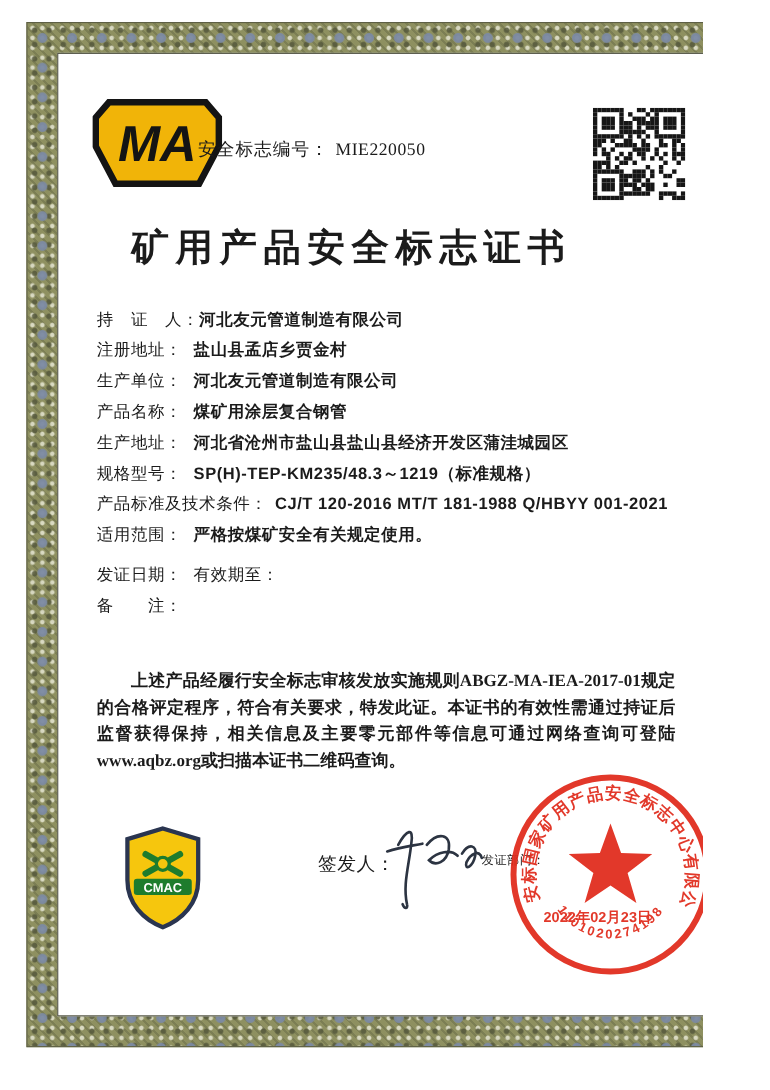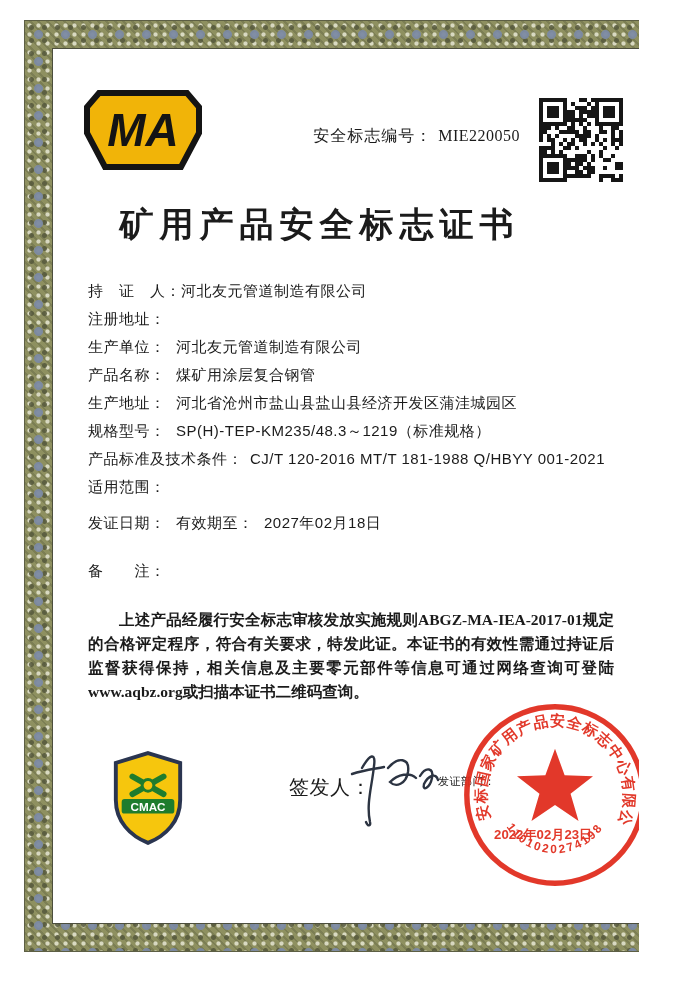--- a/index.html
+++ b/index.html
@@ -28,50 +28,50 @@
     border:1px solid #5d5f44;
     box-sizing:border-box;
   }
   .frame-inner{
     position:absolute;left:27px;top:27px;right:27px;bottom:27px;
     background:#fff;border:1px solid #4c4e3d;
   }
   
   .ma-logo{position:absolute;left:84px;top:88px;width:118px;height:84px;}
   .cert-line{
-    position:absolute;left:180px;top:126px;width:340px;text-align:right;
+    position:absolute;left:180px;top:126px;width:340px;text-align:left;
     font-size:16px;letter-spacing:1px;
   }
   .cert-line .no{font-family:"Liberation Serif",serif;letter-spacing:.5px;padding-left:6px;}
   .qr{position:absolute;left:539px;top:98px;width:84px;height:84px;}
   .title{
     position:absolute;left:0;top:202px;width:100%;text-align:center;
     font-family:Liberation Mono, monospace;font-weight:900;font-size:34px;
     letter-spacing:6px;
   }
   
   .fields{position:absolute;left:88px;top:281px;width:528px;font-size:15px;}
   .row{display:flex;align-items:flex-end;margin-bottom:8px;line-height:20px;}
   .row .lab{flex:0 0 88px;letter-spacing:.5px;white-space:nowrap;}
-  .row .val{font-weight:400;letter-spacing:.5px;}
+  .row .val{font-weight:700;letter-spacing:.5px;}
   .row.tech .lab{flex:0 0 162px;}
   .row.scope .val{font-family:"Liberation Serif",serif;font-weight:600;}
   .row.dates{margin-top:16px;}
   .row.dates .val{flex:0 0 174px;}
   .row.dates .lab2{flex:0 0 88px;white-space:nowrap;letter-spacing:.5px;}
-  .row.remark{margin-top:28px;}
+  .row.remark{margin-top:8px;}
   
   .statement{
     position:absolute;left:88px;top:608px;width:526px;
     font-family:"Liberation Serif",serif;font-weight:700;font-size:15.5px;
     line-height:24px;text-align:justify;text-indent:2em;margin:0;
   }
   
   .cmac{position:absolute;left:109px;top:750px;width:78px;height:96px;}
-  .sign-label{position:absolute;left:289px;top:774px;font-size:20px;letter-spacing:.5px;}
+  .sign-label{position:absolute;left:289px;top:774px;font-size:17px;letter-spacing:.5px;}
   .signature{position:absolute;left:344px;top:742px;width:96px;height:88px;}
   .dept-label{position:absolute;left:438px;top:774px;font-size:11px;letter-spacing:.5px;}
   .seal{position:absolute;left:455px;top:695px;width:200px;height:200px;opacity:.93;}
   .seal text{font-family:"Liberation Sans",sans-serif;}
 </style>
 </head>
 <body>
 
 <div class="page">
 
@@ -337,20 +337,21 @@
 
   <div class="title">矿用产品安全标志证书</div>
 
   <div class="fields">
     <div class="row">
       <span class="lab">持　证　人：</span>
       <span class="val">河北友元管道制造有限公司</span>
     </div>
     <div class="row">
       <span class="lab">注册地址：</span>
+      <span class="val">盐山县孟店乡贾金村</span>
     </div>
     <div class="row">
       <span class="lab">生产单位：</span>
       <span class="val">河北友元管道制造有限公司</span>
     </div>
     <div class="row">
       <span class="lab">产品名称：</span>
       <span class="val">煤矿用涂层复合钢管</span>
     </div>
     <div class="row">
@@ -360,25 +361,25 @@
     <div class="row">
       <span class="lab">规格型号：</span>
       <span class="val">SP(H)-TEP-KM235/48.3～1219（标准规格）</span>
     </div>
     <div class="row tech">
       <span class="lab">产品标准及技术条件：</span>
       <span class="val">CJ/T 120-2016 MT/T 181-1988 Q/HBYY 001-2021</span>
     </div>
     <div class="row scope">
       <span class="lab">适用范围：</span>
+      <span class="val">严格按煤矿安全有关规定使用。</span>
     </div>
     <div class="row dates">
       <span class="lab">发证日期：</span>
       <span class="lab2">有效期至：</span>
-      <span class="val">2027年02月18日</span>
     </div>
     <div class="row remark">
       <span class="lab">备　　注：</span>
       <span class="val"></span>
     </div>
   </div>
 
   <p class="statement">上述产品经履行安全标志审核发放实施规则ABGZ-MA-IEA-2017-01规定的合格评定程序，符合有关要求，特发此证。本证书的有效性需通过持证后监督获得保持，相关信息及主要零元部件等信息可通过网络查询可登陆www.aqbz.org或扫描本证书二维码查询。</p>
 
   <svg class="cmac" viewBox="0 0 80 98">

